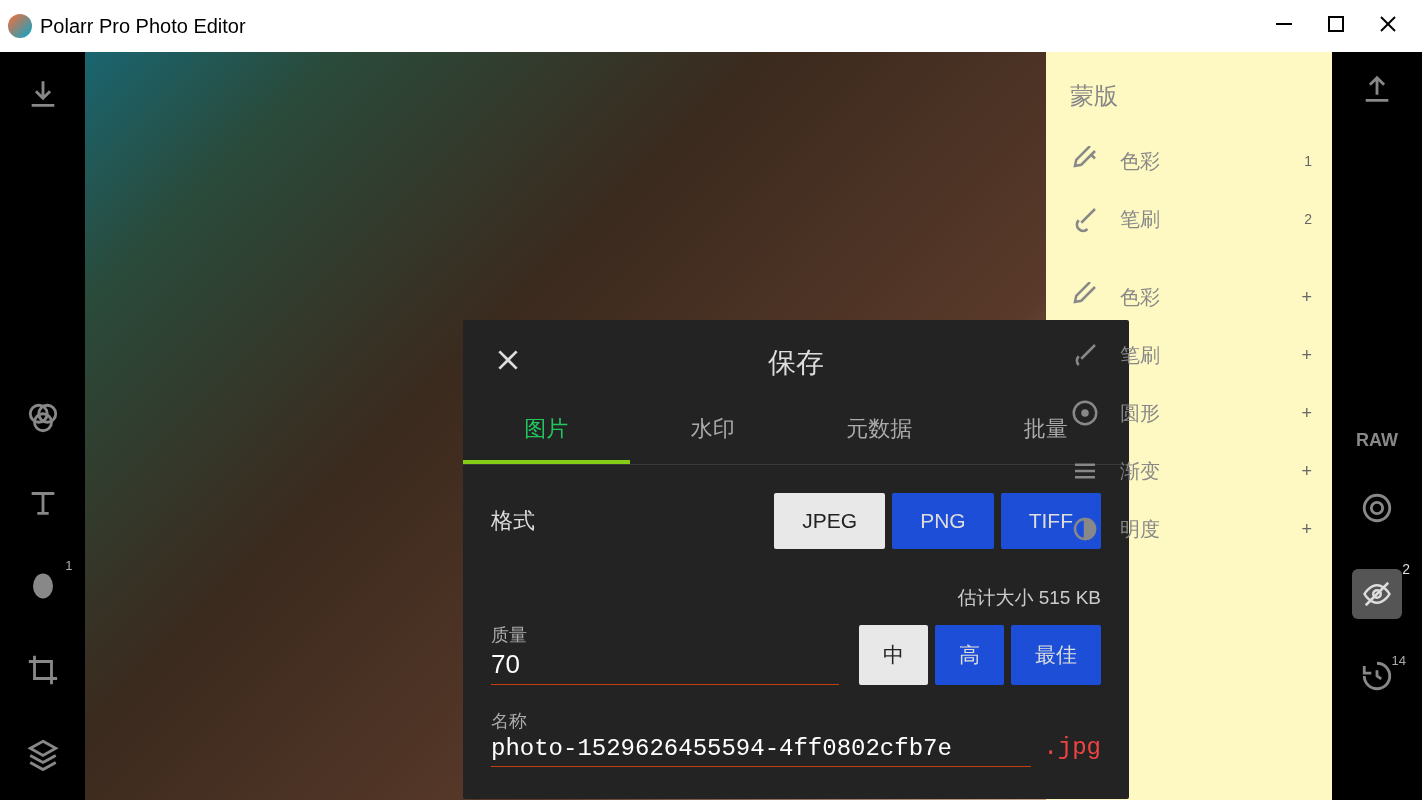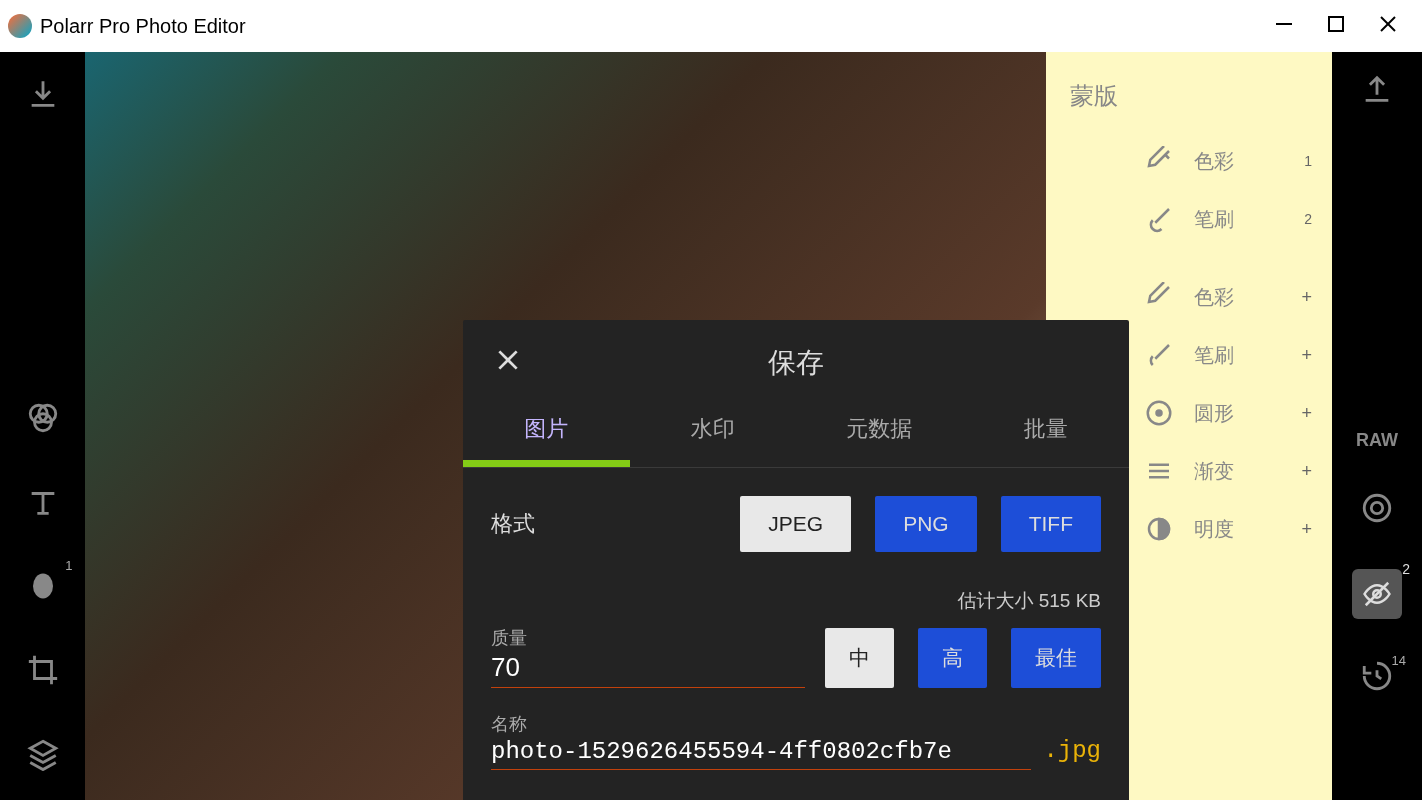--- a/index.html
+++ b/index.html
@@ -76,21 +76,20 @@
       color: #888;
       padding: 8px 24px 20px 24px;
     }
     .mask-item {
       display: flex;
       align-items: center;
       padding: 14px 24px;
       color: #888;
       cursor: pointer;
       position: relative;
-      justify-content: center;
     }
     .mask-item svg { margin-right: 20px; flex-shrink: 0; }
     .mask-item .label { font-size: 20px; }
     .mask-item .num {
       position: absolute;
       right: 20px;
       font-size: 14px;
       color: #666;
     }
     .mask-item .plus {
@@ -172,36 +171,36 @@
     }
     .modal-tab {
       flex: 1;
       text-align: center;
       padding: 16px 0;
       font-size: 22px;
       cursor: pointer;
       color: #aaa;
     }
     .modal-tab.active {
-      color: #c4b5fd;
-      border-bottom: 7px solid #84cc16;
+      color: #22c55e;
+      border-bottom: 4px solid #84cc16;
     }
     .modal-body { padding: 28px 28px 32px; }
     .row {
       display: flex;
       align-items: center;
       margin-bottom: 24px;
     }
     .row-label {
       font-size: 22px;
       width: 280px;
     }
     .seg-group {
       display: flex;
-      gap: 24px;
+      gap: 7px;
       margin-left: auto;
     }
     .seg-btn {
       padding: 16px 28px;
       font-size: 21px;
       background: #1d4ed8;
       cursor: pointer;
       border-radius: 2px;
     }
     .seg-btn.active {
@@ -221,21 +220,21 @@
     .field-value {
       font-size: 26px;
       color: #fff;
       border-bottom: 1px solid #c2410c;
       padding-bottom: 4px;
     }
     .name-row { display: flex; align-items: flex-end; margin-top: 24px; font-family: Liberation Mono, monospace; }
     .name-left { flex: 1; }
     .ext {
       font-size: 24px;
-      color: #eab308;
+      color: #ef4444;
       padding-bottom: 6px;
       margin-left: 12px;
     }
   </style>
 </head>
 <body>
 
 <div class="titlebar">
   <div class="app-icon"></div>
   <div class="app-title">Polarr Pro Photo Editor</div>

